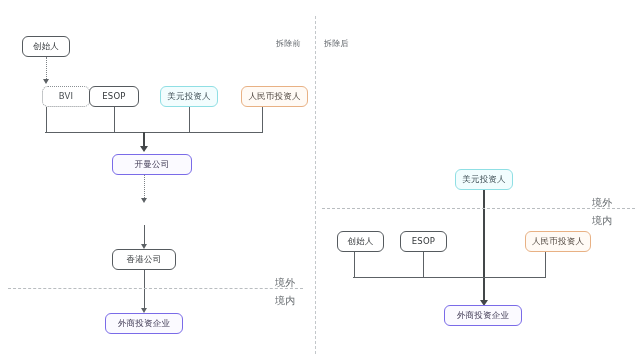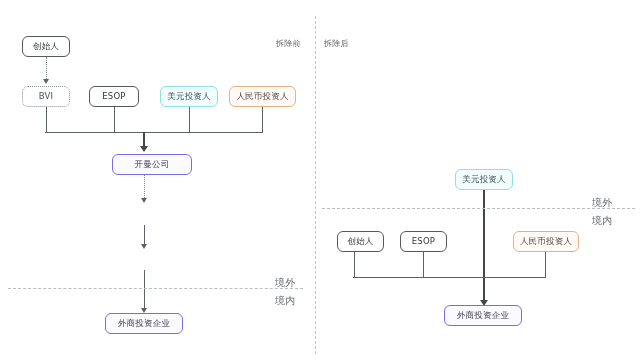--- a/index.html
+++ b/index.html
@@ -32,30 +32,32 @@
     white-space: nowrap;
     letter-spacing: .2px;
   }
   .node.solid-dark {
     border: 1.4px solid #555a5e;
     color: #34383b;
   }
   .node.dotted {
     border: 1.4px dotted #8a8f93;
     color: #4a4f53;
+    margin-left: 20px;
   }
   .node.cyan {
     border: 1.4px solid #8fdfe4;
     background: #f2fdfe;
     color: #3f4f55;
   }
   .node.orange {
     border: 1.4px solid #e8b184;
     background: #fffaf5;
     color: #4f463f;
+    margin-left: 12px;
   }
   .node.purple {
     border: 1.4px solid #7a6be8;
     background: #fbfaff;
     color: #3b3550;
   }
   
   .seg {
     position: absolute;
     background: #5c6165;
@@ -154,20 +156,23 @@
     <span>开曼公司</span>
   </div>
 
   <div class="seg dotline v" style="left:143.5px; top:175px; height:25px;"></div>
   <div class="arrow thin" style="left:140.8px; top:198px;"></div>
 
 
   <div class="seg v" style="left:143.5px; top:225px; height:21px;"></div>
   <div class="arrow thin" style="left:140.8px; top:244px;"></div>
 
+  <div class="node solid-dark" style="left:112px; top:249px; width:64px; height:21px;">
+    <span>香港公司</span>
+  </div>
 
   <div class="seg v" style="left:143.5px; top:270px; height:41px;"></div>
   <div class="arrow thin" style="left:140.8px; top:308px;"></div>
 
   <div class="boundary" style="left:8px; top:288px; width:295px;"></div>
   <div class="label" style="left:275px; top:276px;">境外</div>
   <div class="label" style="left:275px; top:294px;">境内</div>
 
   <div class="node purple" style="left:105px; top:313px; width:78px; height:21px;">
     <span>外商投资企业</span>

